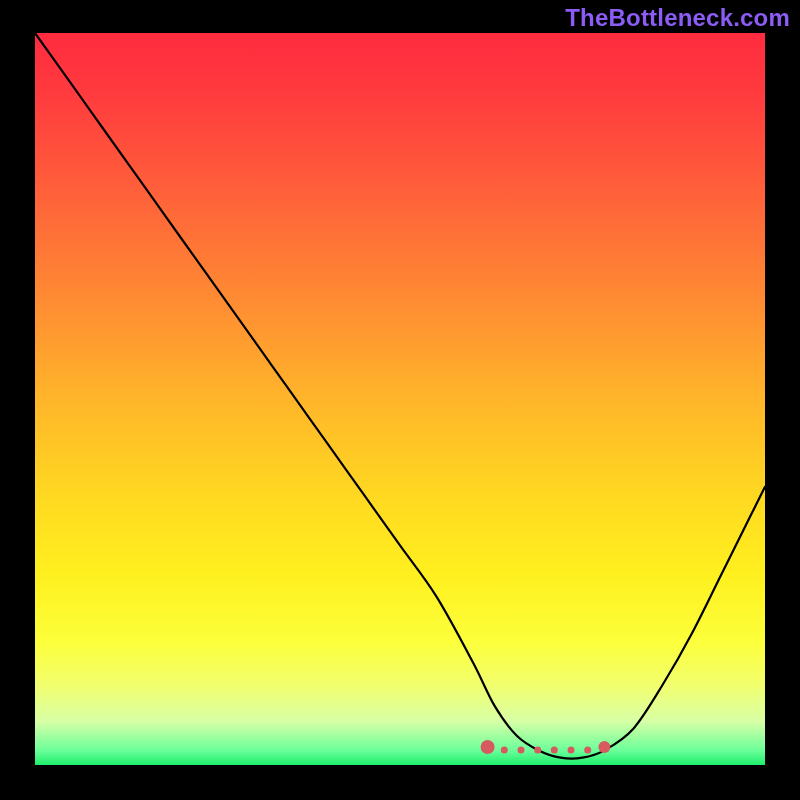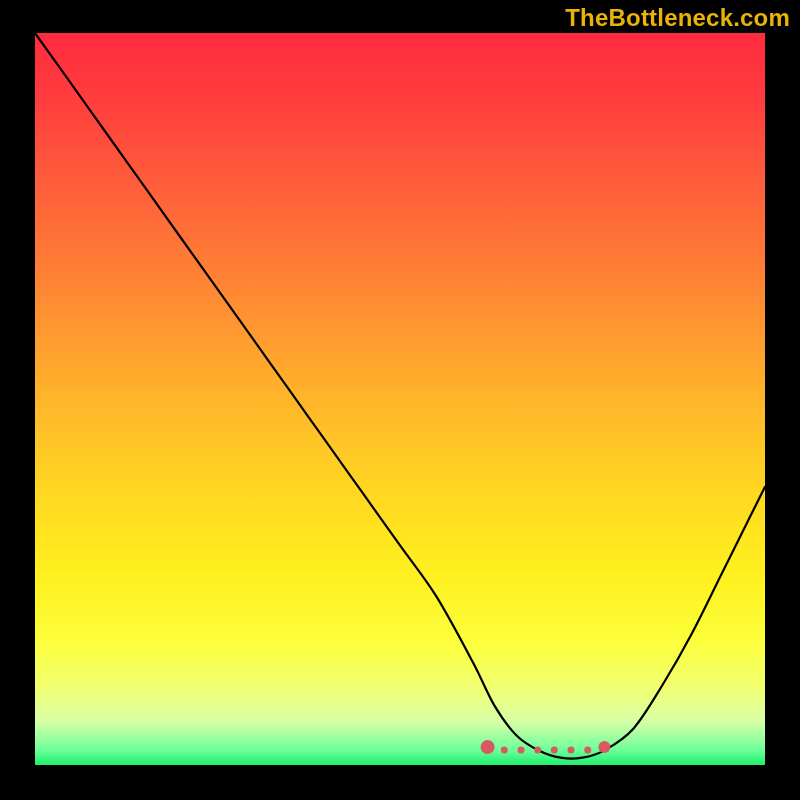--- a/index.html
+++ b/index.html
@@ -10,21 +10,21 @@
     height: 800px;
     background: #000;
   }
   .watermark {
     position: absolute;
     top: 4px;
     right: 10px;
     font-family: Arial, Helvetica, sans-serif;
     font-size: 24px;
     font-weight: 600;
-    color: #eab308;
+    color: #8b5cf6;
     letter-spacing: 0.2px;
     z-index: 5;
   }
   .plot-area {
     position: absolute;
     left: 35px;
     top: 33px;
     width: 730px;
     height: 732px;
     background: linear-gradient(to bottom,

